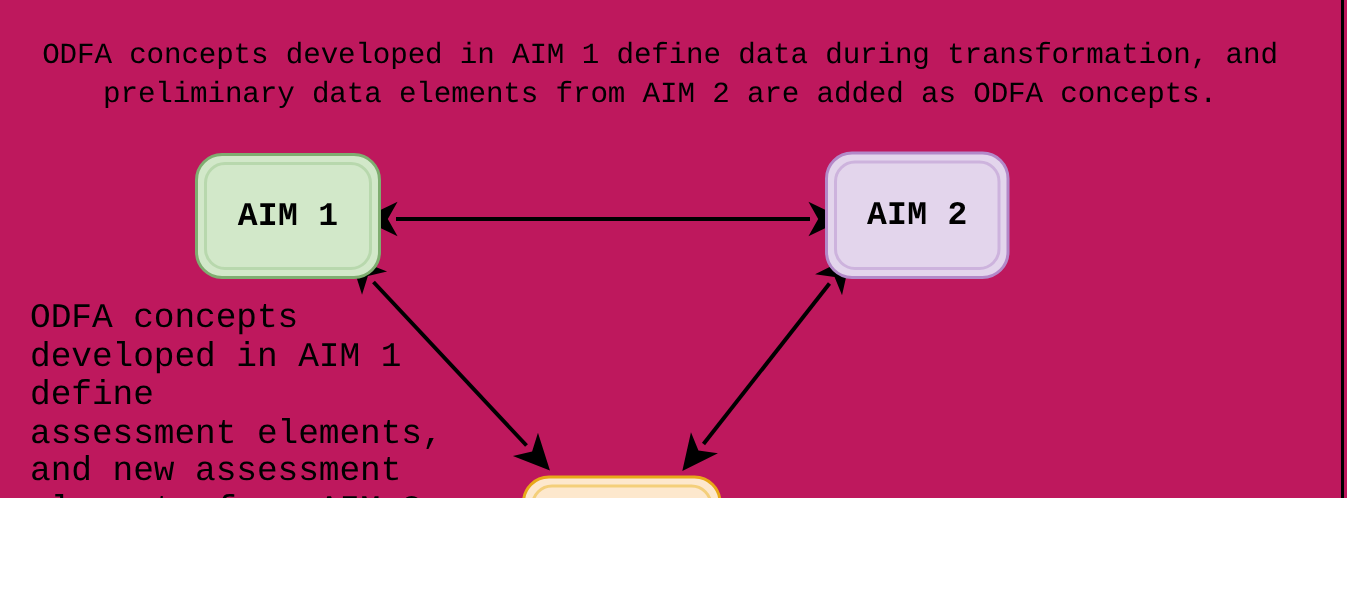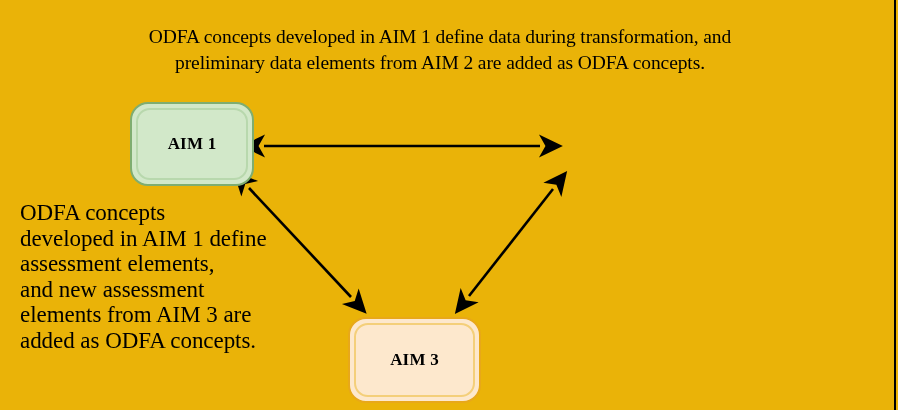--- a/index.html
+++ b/index.html
@@ -3,24 +3,24 @@
 <meta charset="utf-8">
 <style>
   html, body {
     margin: 0;
     padding: 0;
     background: #ffffff;
   }
   #canvas {
     position: relative;
     width: 898px;
-    height: 410px;
-    background: #eab308;
+    height: 332px;
+    background: #be185d;
     overflow: hidden;
-    font-family: Liberation Serif, serif;
+    font-family: Liberation Mono, monospace;
     color: #000000;
   }
   
   .frame-right {
     position: absolute;
     top: 0;
     right: 2px;
     width: 2px;
     height: 410px;
     background: #000000;
@@ -53,21 +53,21 @@
     right: 4px;
     bottom: 4px;
     border-radius: 14px;
     box-sizing: border-box;
     border-width: 2px;
     border-style: solid;
   }
   .aim-label {
     position: relative;
     z-index: 2;
-    font-size: 17px;
+    font-size: 22px;
     font-weight: bold;
     letter-spacing: 0.2px;
   }
   #aim1 { left: 130px; top: 102px; width: 124px; height: 84px; }
   #aim2 { left: 550px; top: 101px; width: 123px; height: 85px; }
   #aim3 { left: 348px; top: 293px; width: 133px; height: 86px; }
   
   .side-text {
     position: absolute;
     font-size: 23px;
@@ -112,20 +112,24 @@
     <line x1="249" y1="188" x2="351" y2="297" stroke="#000000" stroke-width="2.6" marker-start="url(#ah-start)" marker-end="url(#ah-end)"></line>
 
     <line x1="553" y1="189" x2="469" y2="296" stroke="#000000" stroke-width="2.6" marker-start="url(#ah-start)" marker-end="url(#ah-end)"></line>
   </svg>
 
   <div class="aim-box" id="aim1" style="background:#d2e8c9; border:2.5px solid #7fad70;">
     <span class="inner" style="border-color:#b8d8ad;"></span>
     <span class="aim-label">AIM 1</span>
   </div>
 
+  <div class="aim-box" id="aim2" style="background:#e3d5ec; border:2.5px solid #b389c9;">
+    <span class="inner" style="border-color:#cdb3dd;"></span>
+    <span class="aim-label">AIM 2</span>
+  </div>
 
   <div class="aim-box" id="aim3" style="background:#fde8cd; border:2.5px solid #e8a819;margin-top:24px;">
     <span class="inner" style="border-color:#f4cf7a;"></span>
     <span class="aim-label">AIM 3</span>
   </div>
 
   <div class="side-text" id="left-text">ODFA concepts
 developed in AIM 1 define
 assessment elements,
 and new assessment

